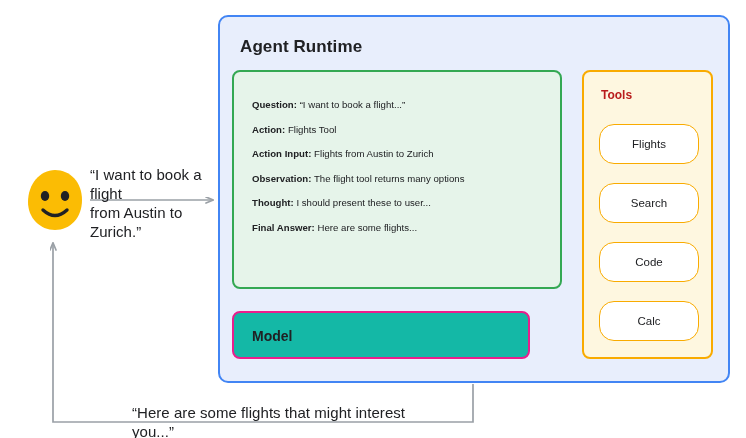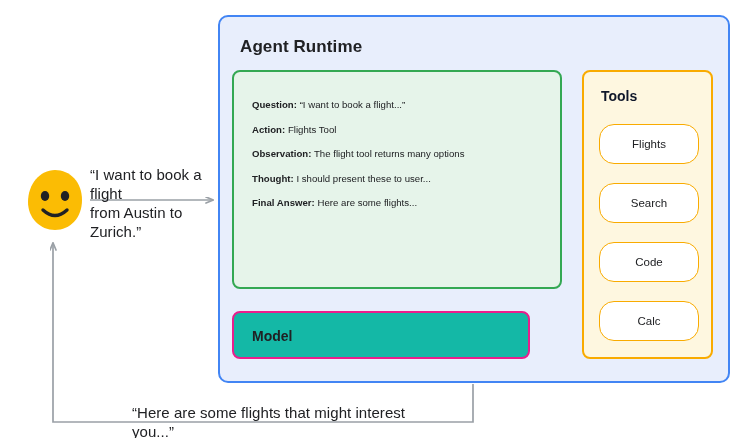--- a/index.html
+++ b/index.html
@@ -142,23 +142,23 @@
     height: 289px;
     box-sizing: border-box;
     background: #FEF7E0;
     border: 2px solid #F9AB00;
     border-radius: 8px;
   }
   #tools-title {
     position: absolute;
     left: 17px;
     top: 16px;
-    font-size: 14px;
-    font-weight: bold;
-    color: #0f172a;
+    font-size: 12px;
+    font-weight: bold;
+    color: #b91c1c;
   }
   .tool-button {
     position: absolute;
     left: 15px;
     width: 100px;
     height: 40px;
     box-sizing: border-box;
     background: #ffffff;
     border: 1.6px solid #F9AB00;
     border-radius: 15px;
@@ -214,20 +214,24 @@
   <div id="react-trace">
     <div class="trace-line">
       <span class="trace-key">Question:</span>
       <span class="trace-val">“I want to book a flight...”</span>
     </div>
     <div class="trace-line">
       <span class="trace-key">Action:</span>
       <span class="trace-val">Flights Tool</span>
     </div>
     <div class="trace-line">
+      <span class="trace-key">Action Input:</span>
+      <span class="trace-val">Flights from Austin to Zurich</span>
+    </div>
+    <div class="trace-line">
       <span class="trace-key">Observation:</span>
       <span class="trace-val">The flight tool returns many options</span>
     </div>
     <div class="trace-line">
       <span class="trace-key">Thought:</span>
       <span class="trace-val">I should present these to user...</span>
     </div>
     <div class="trace-line">
       <span class="trace-key">Final Answer:</span>
       <span class="trace-val">Here are some flights...</span>

